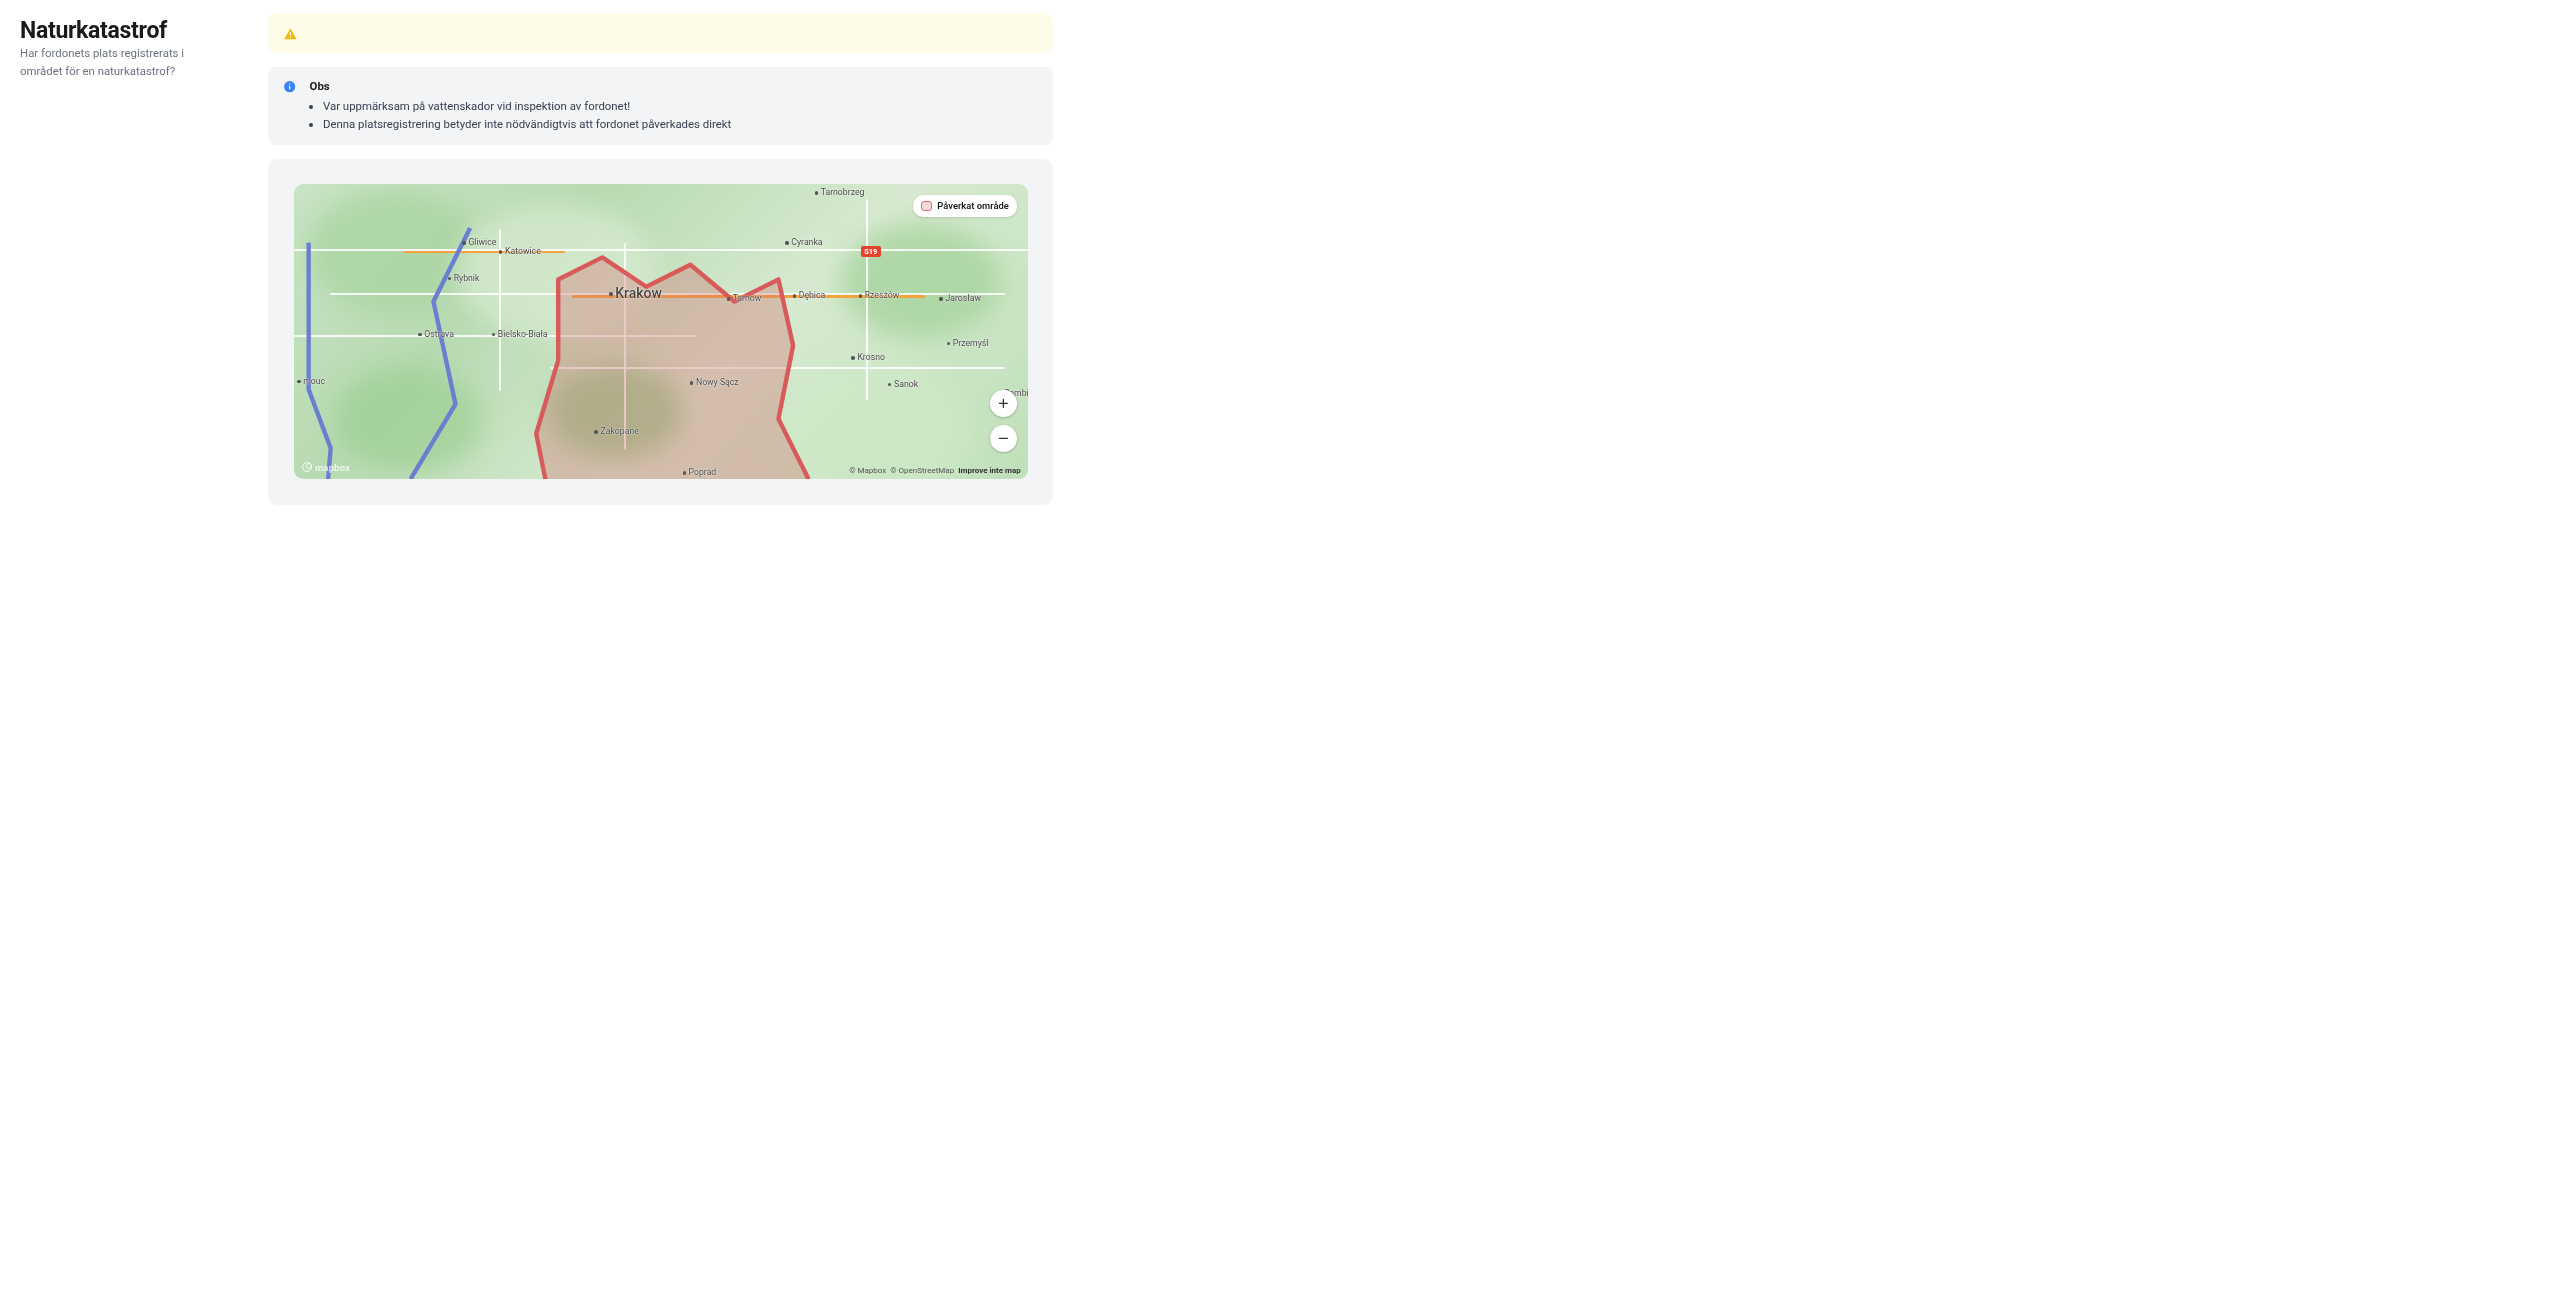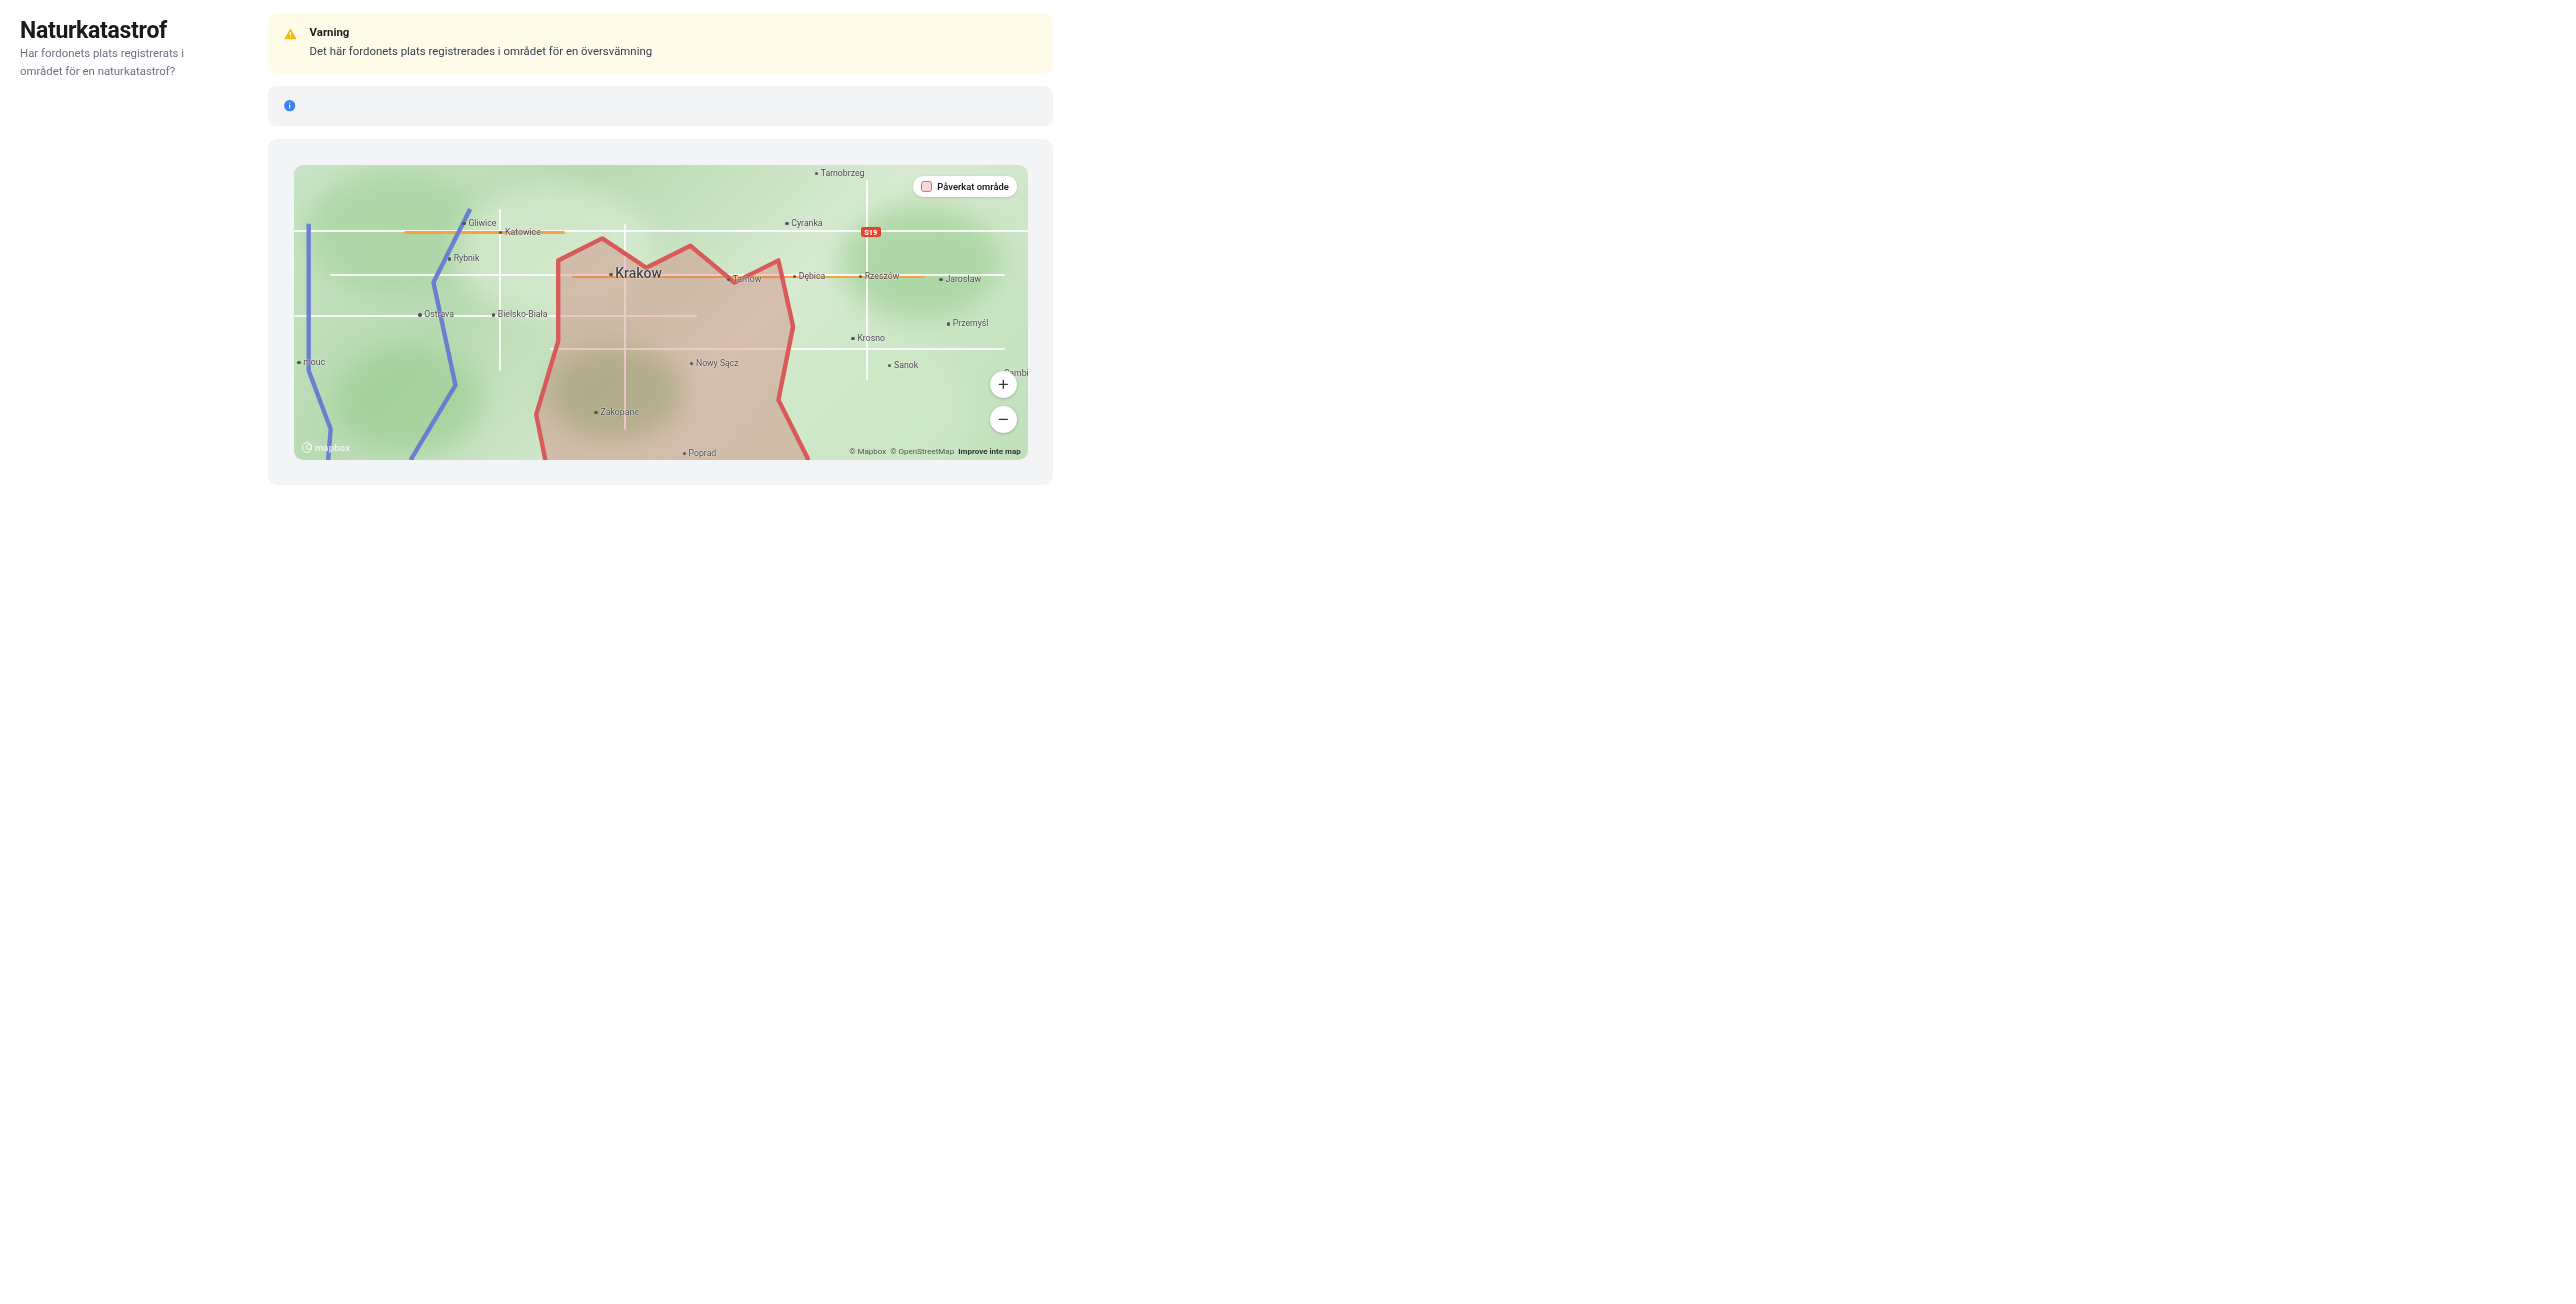--- a/index.html
+++ b/index.html
@@ -246,34 +246,37 @@
   <main class="main">
 
     <div class="alert alert-warning">
       <span class="alert-icon">
         <svg viewBox="0 0 24 24" width="14.8" height="14.8">
           <path fill="#f2b90d" d="M12 2 L22 20 H2 Z"></path>
           <rect x="11" y="8" width="2" height="6" fill="#fff" rx="1"></rect>
           <rect x="11" y="15.5" width="2" height="2" fill="#fff" rx="1"></rect>
         </svg>
       </span>
-      <div class="alert-body">
-        <div class="alert-title">Varning</div>
-        <div class="alert-text">Det här fordonets plats registrerades i området för en översvämning</div>
-      </div>
     </div>
 
     <div class="alert alert-info">
       <span class="alert-icon">
         <svg viewBox="0 0 24 24" width="13.4" height="13.4">
           <circle cx="12" cy="12" r="10" fill="#3b82f6"></circle>
           <rect x="11" y="10" width="2" height="7" fill="#fff" rx="1"></rect>
           <rect x="11" y="6" width="2" height="2" fill="#fff" rx="1"></rect>
         </svg>
       </span>
+      <div class="alert-body">
+        <div class="alert-title">Obs</div>
+        <ul>
+          <li>Var uppmärksam på vattenskador vid inspektion av fordonet!</li>
+          <li>Denna platsregistrering betyder inte nödvändigtvis att fordonet påverkades direkt</li>
+        </ul>
+      </div>
     </div>
 
     <div class="map-card">
       <div class="map-frame">
 
         <div class="terrain t1"></div>
         <div class="terrain t2"></div>
         <div class="terrain t3"></div>
         <div class="terrain t4"></div>
         <div class="terrain t5"></div>

